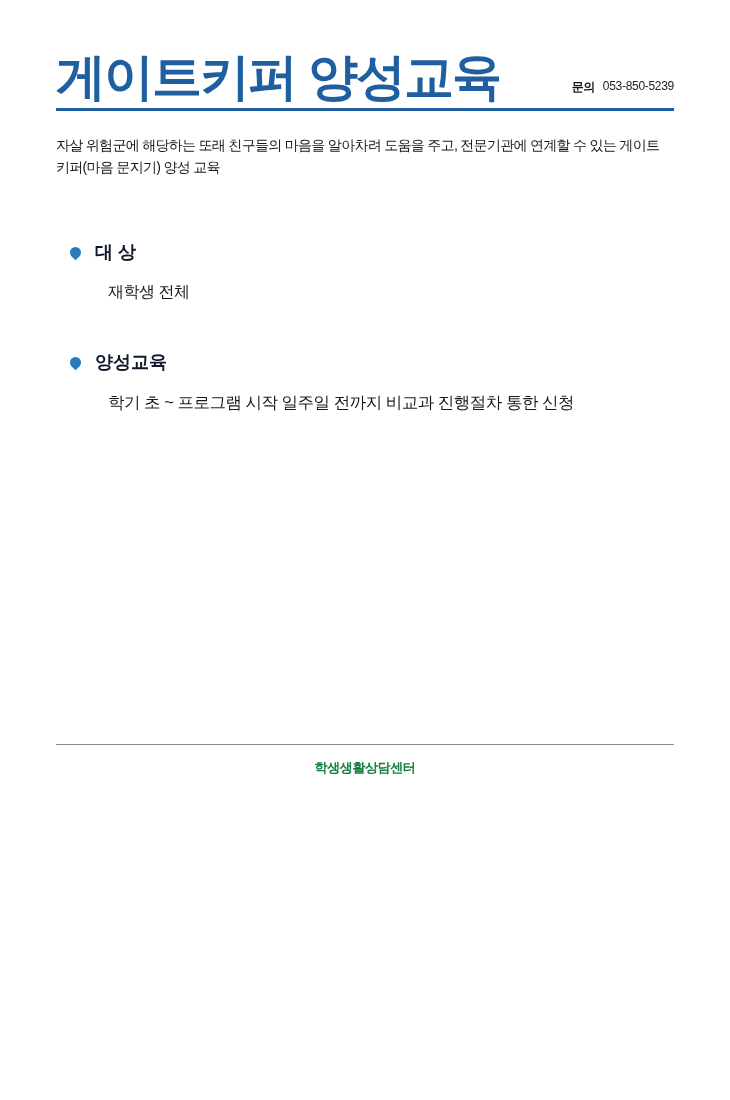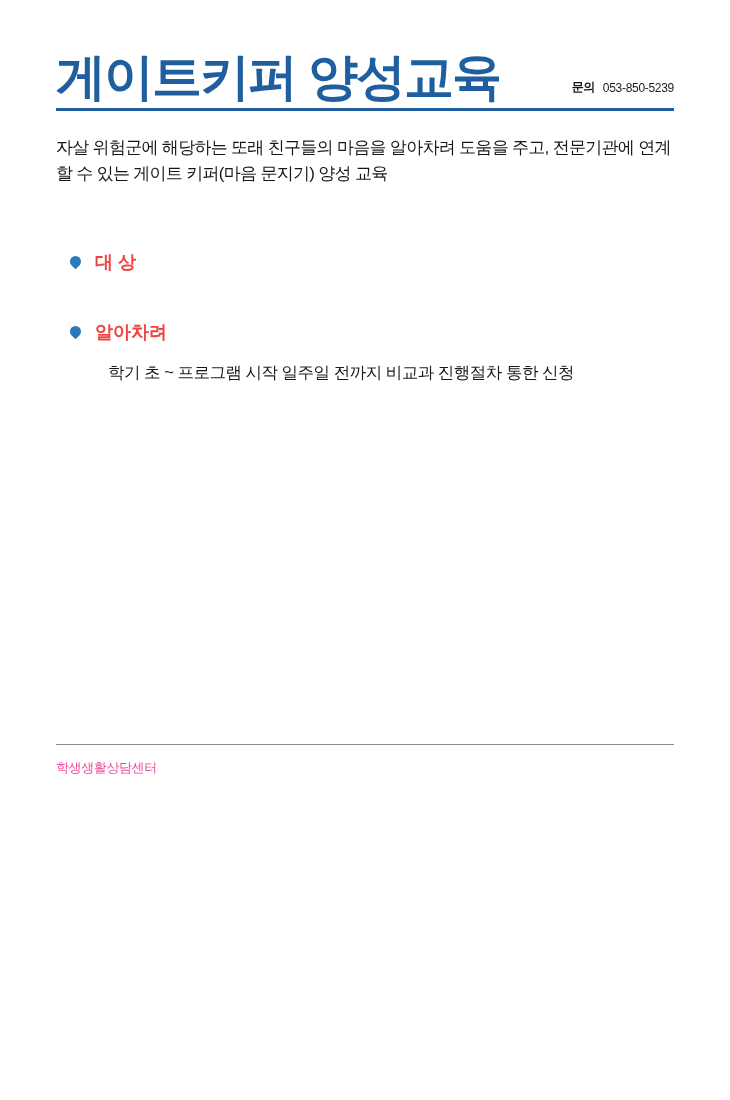--- a/index.html
+++ b/index.html
@@ -35,41 +35,41 @@
   .title {
     font-size: 50px;
     line-height: 1.0;
     font-weight: bold;
     color: #1f5fa0;
     letter-spacing: -2px;
     white-space: nowrap;
   }
   .contact {
     display: flex;
-    align-items: center;
+    align-items: flex-start;
     gap: 8px;
     padding-bottom: 6px;
     white-space: nowrap;
   }
   .contact-label {
     font-size: 12px;
     font-weight: bold;
     color: #111;
     letter-spacing: -0.5px;
   }
   .contact-number {
     font-size: 12px;
     color: #222;
     letter-spacing: -0.3px;
   }
 
   
   .intro {
     margin-top: 24px;
-    font-size: 17px;
+    font-size: 14px;
     line-height: 1.55;
     color: #161616;
     letter-spacing: -0.7px;
     max-width: 625px;
   }
 
   
   .sections {
     margin-top: 62px;
   }
@@ -86,21 +86,21 @@
     width: 11px;
     height: 11px;
     flex: 0 0 auto;
     background: #2a7ab9;
     border-radius: 50% 50% 50% 0;
     transform: rotate(-45deg);
   }
   .section-title {
     font-size: 18px;
     font-weight: bold;
-    color: #ef4444;
+    color: #0f172a;
     letter-spacing: 0px;
   }
   .section-title.spaced {
     letter-spacing: 0px;
   }
   .section-body {
     margin-top: 16px;
     padding-left: 52px;
     font-size: 16px;
     color: #191919;
@@ -116,23 +116,25 @@
     position: absolute;
     left: 56px;
     right: 56px;
     top: 744px;
   }
   .footer-rule {
     border-top: 1px solid #8b8b8b;
   }
   .footer-text {
     margin-top: 14px;
+    text-align: center;
     font-size: 13px;
-    color: #ec4899;
+    color: #15803d;
     letter-spacing: -0.4px;
+    font-weight: bold;
   }
 </style>
 </head>
 <body>
 
 <div class="page">
 
   <div class="header">
     <div class="title">게이트키퍼 양성교육</div>
     <div class="contact">
@@ -143,27 +145,28 @@
 
   <div class="intro">자살 위험군에 해당하는 또래 친구들의 마음을 알아차려 도움을 주고, 전문기관에 연계할 수 있는 게이트 키퍼(마음 문지기) 양성 교육</div>
 
   <div class="sections">
 
     <div class="section">
       <div class="section-head">
         <span class="bullet"></span>
         <span class="section-title spaced">대      상</span>
       </div>
+      <div class="section-body">재학생 전체</div>
     </div>
 
 
     <div class="section">
       <div class="section-head">
         <span class="bullet"></span>
-        <span class="section-title">알아차려</span>
+        <span class="section-title">양성교육</span>
       </div>
       <div class="section-body large">학기 초 ~ 프로그램 시작 일주일 전까지 비교과 진행절차 통한 신청</div>
     </div>
 
   </div>
 
   <div class="footer">
     <div class="footer-rule"></div>
     <div class="footer-text">학생생활상담센터</div>
   </div>

